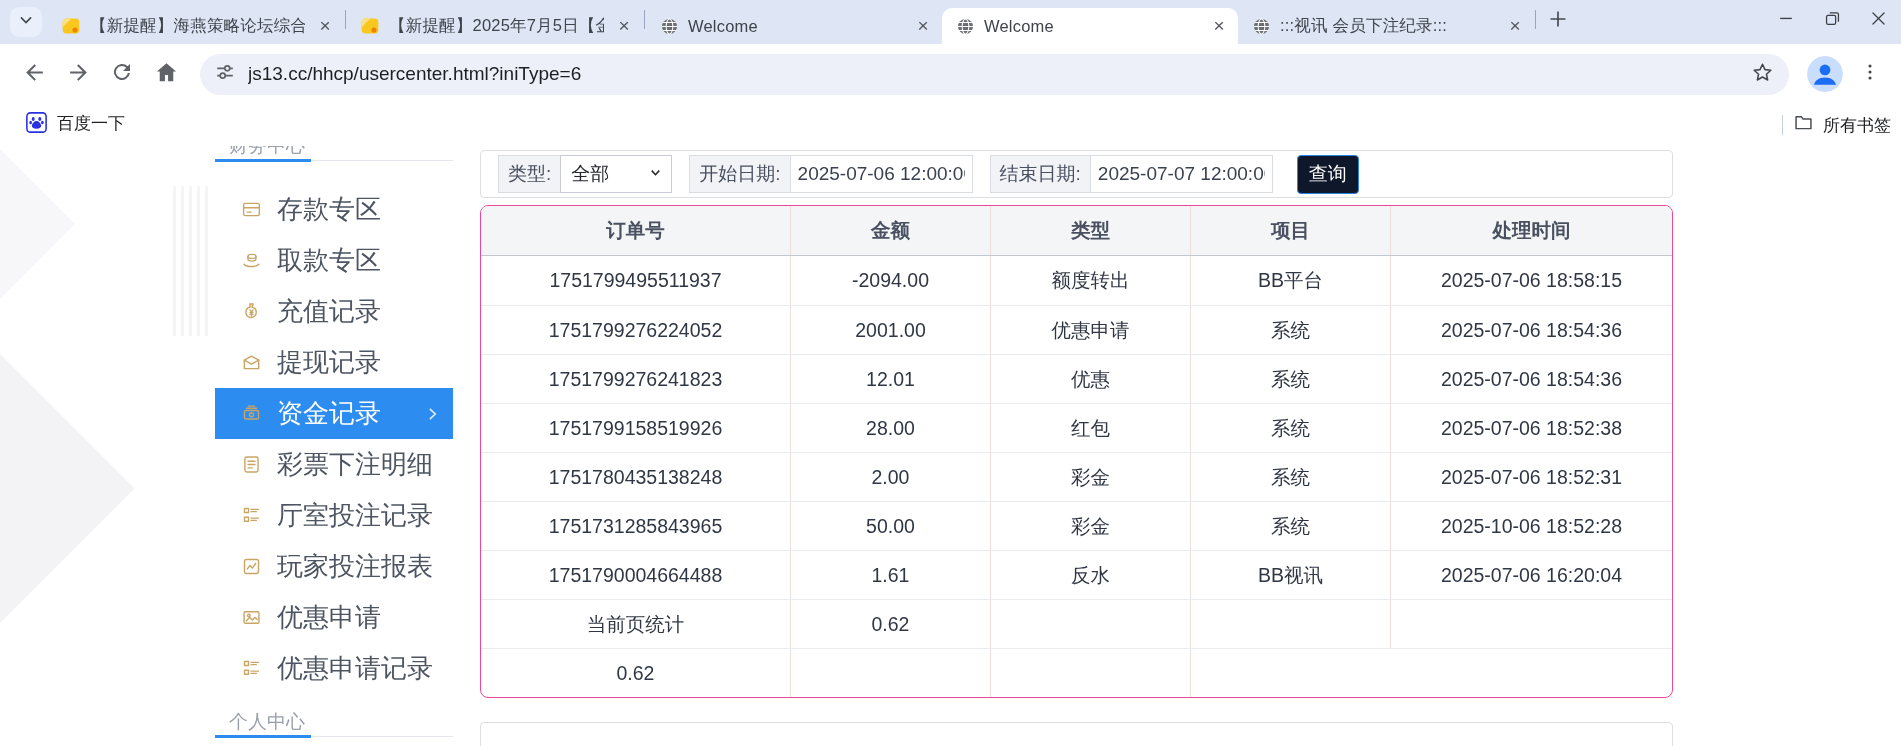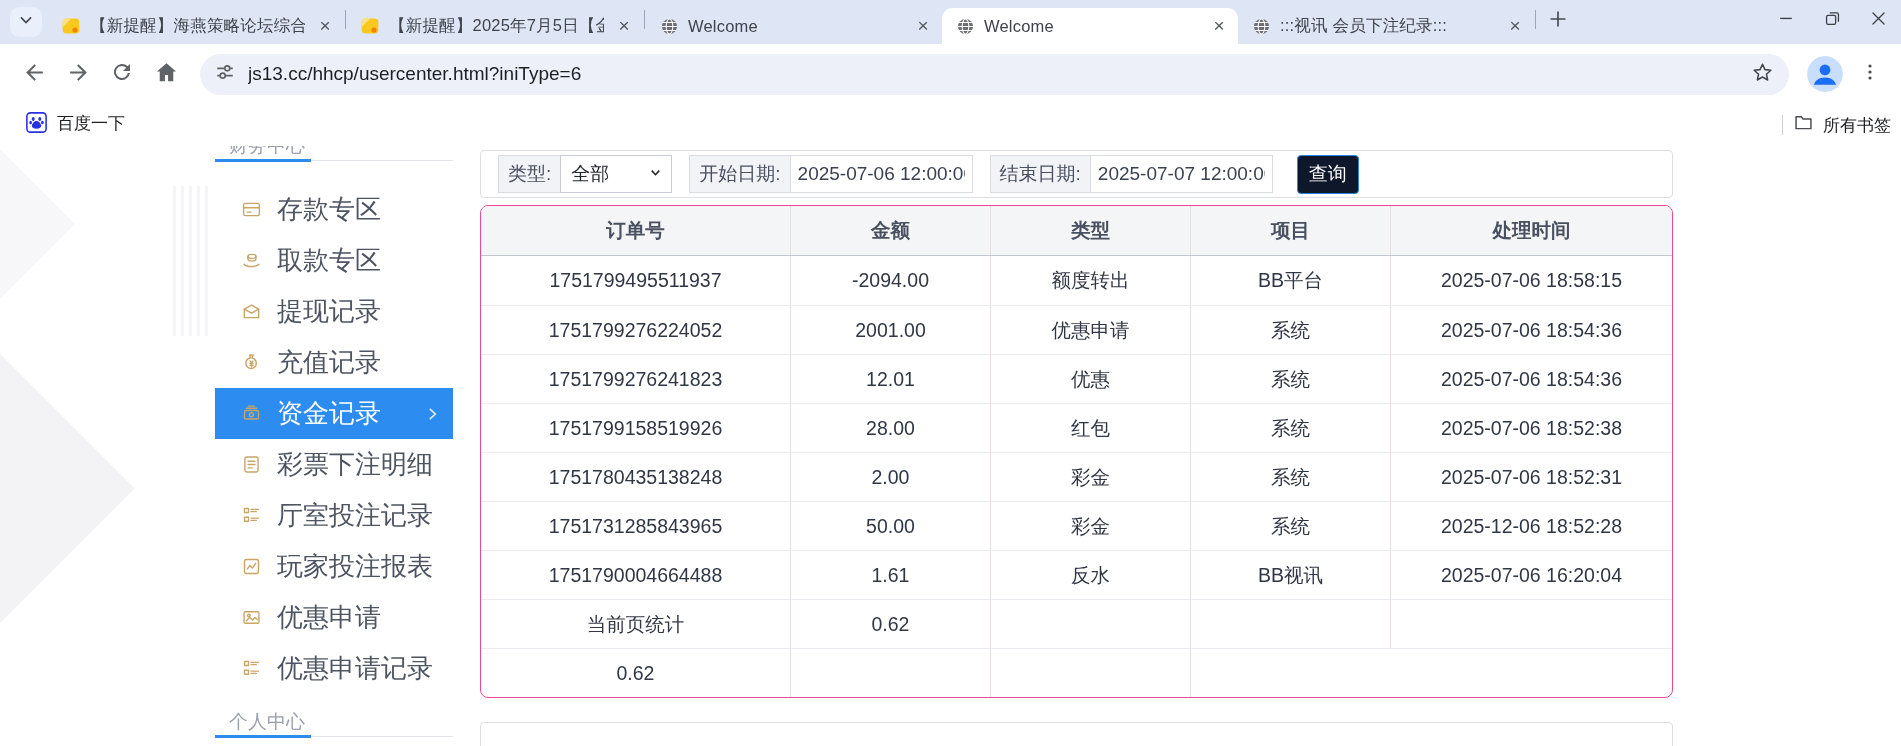--- a/index.html
+++ b/index.html
@@ -279,34 +279,34 @@
               <ellipse cx="12.5" cy="7.3" rx="4.6" ry="2.3"></ellipse>
               <path d="M7.9 7.3v3.1c0 1.3 2.1 2.3 4.6 2.3s4.6-1 4.6-2.3V7.3"></path>
               <path d="M3.5 16.2c3.2 3.6 13.8 3.6 17 0"></path>
             </svg>
           </span>
           <span>取款专区</span>
         </div>
         <div class="s-item">
           <span class="sic">
             <svg width="21" height="21" viewBox="0 0 24 24" fill="none" stroke="#c9a565" stroke-width="1.6" stroke-linecap="round" stroke-linejoin="round">
+              <path d="M10 3.5h4l-1.6 3.4c2.9.6 5 3.1 5 6.1a5.9 5.9 0 0 1-11.8 0c0-3 2.1-5.5 5-6.1z"></path>
+              <path d="M10.3 10.2l1.7 2.2 1.7-2.2M10.3 13h3.4M10.3 15.2h3.4M12 12.4v4.6"></path>
+            </svg>
+          </span>
+          <span>充值记录</span>
+        </div>
+        <div class="s-item">
+          <span class="sic">
+            <svg width="21" height="21" viewBox="0 0 24 24" fill="none" stroke="#c9a565" stroke-width="1.6" stroke-linecap="round" stroke-linejoin="round">
               <path d="M3.8 9.3L12 4.8l8.2 4.5v9.7H3.8z"></path>
               <path d="M3.8 9.3L12 13.8l8.2-4.5"></path>
             </svg>
           </span>
           <span>提现记录</span>
-        </div>
-        <div class="s-item">
-          <span class="sic">
-            <svg width="21" height="21" viewBox="0 0 24 24" fill="none" stroke="#c9a565" stroke-width="1.6" stroke-linecap="round" stroke-linejoin="round">
-              <path d="M10 3.5h4l-1.6 3.4c2.9.6 5 3.1 5 6.1a5.9 5.9 0 0 1-11.8 0c0-3 2.1-5.5 5-6.1z"></path>
-              <path d="M10.3 10.2l1.7 2.2 1.7-2.2M10.3 13h3.4M10.3 15.2h3.4M12 12.4v4.6"></path>
-            </svg>
-          </span>
-          <span>充值记录</span>
         </div>
         <div class="s-item active">
           <span class="sic">
             <svg width="21" height="21" viewBox="0 0 24 24" fill="none" stroke="#c9a565" stroke-width="1.6" stroke-linecap="round" stroke-linejoin="round">
               <rect x="4" y="8.5" width="16" height="9.8" rx="1.5"></rect>
               <circle cx="12" cy="13.4" r="2.3"></circle>
               <path d="M6.3 6h11.4M8.3 3.6h7.4"></path>
             </svg>
           </span>
           <span>资金记录</span>
@@ -441,21 +441,21 @@
             <div class="tcell">2.00</div>
             <div class="tcell">彩金</div>
             <div class="tcell">系统</div>
             <div class="tcell">2025-07-06 18:52:31</div>
           </div>
           <div class="trow body">
             <div class="tcell">1751731285843965</div>
             <div class="tcell">50.00</div>
             <div class="tcell">彩金</div>
             <div class="tcell">系统</div>
-            <div class="tcell">2025-12-06 18:52:28</div>
+            <div class="tcell">2025-10-06 18:52:28</div>
           </div>
           <div class="trow body">
             <div class="tcell">1751790004664488</div>
             <div class="tcell">1.61</div>
             <div class="tcell">反水</div>
             <div class="tcell">BB视讯</div>
             <div class="tcell">2025-07-06 16:20:04</div>
           </div>
           <div class="trow body">
             <div class="tcell">当前页统计</div>

